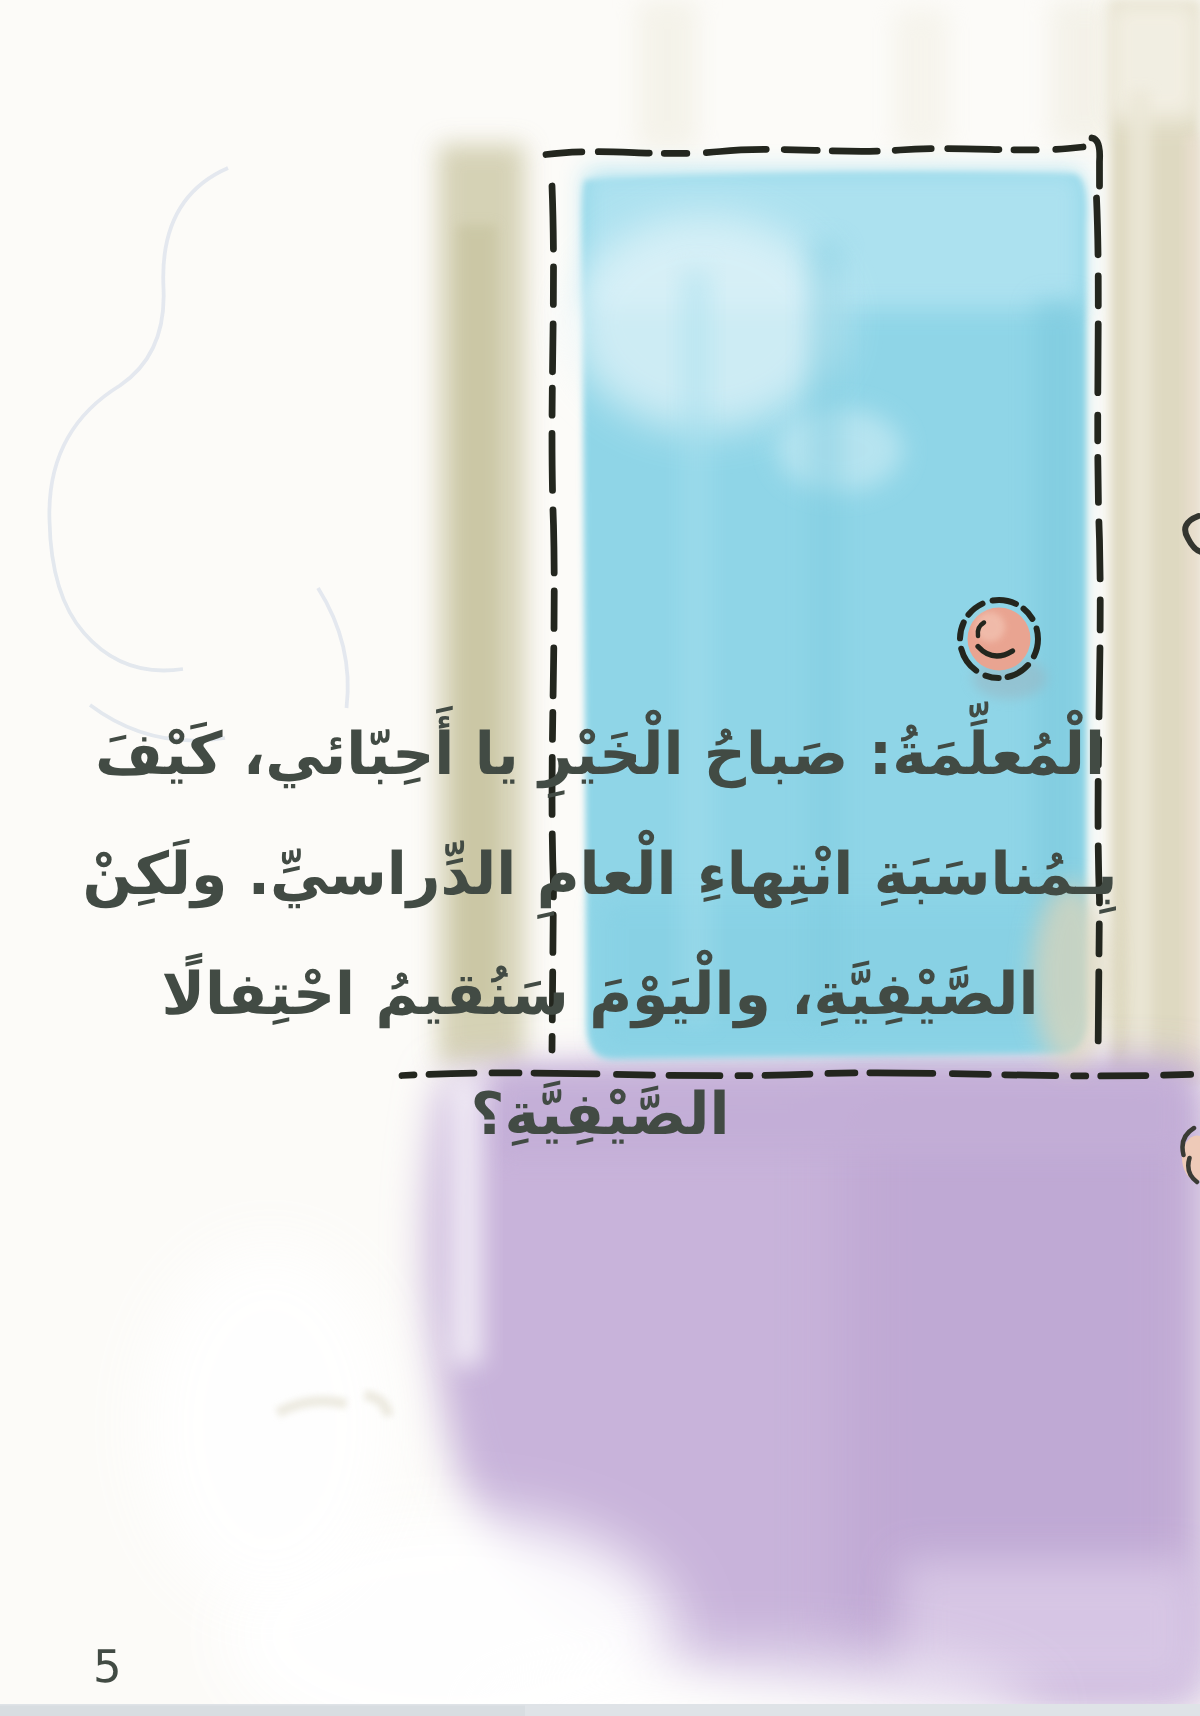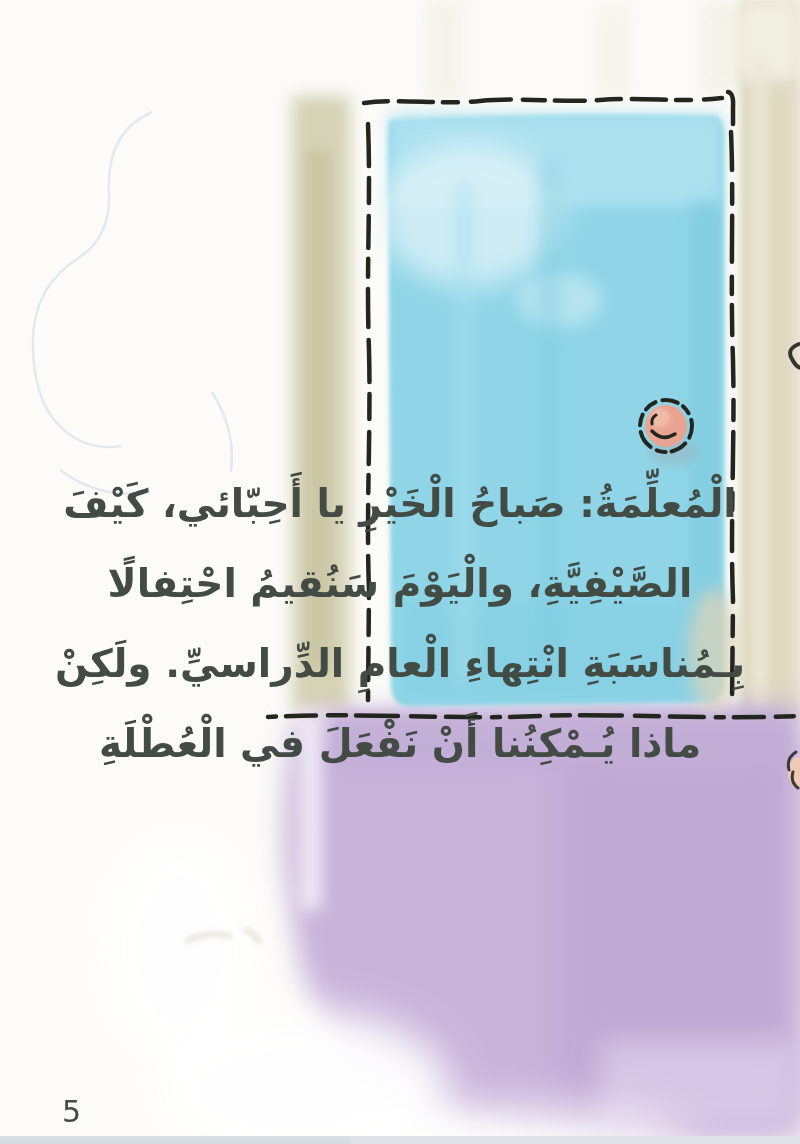--- a/index.html
+++ b/index.html
@@ -135,20 +135,20 @@
     </g>
 
     <g>
       <rect x="0" y="1136" width="800" height="8" fill="#dfe3e7"></rect>
       <rect x="0" y="1137" width="350" height="7" fill="#d6dbe0" opacity="0.8"></rect>
     </g>
   </svg>
 
   <div class="story">
     <div class="story-line">الْمُعلِّمَةُ: صَباحُ الْخَيْرِ يا أَحِبّائي، كَيْفَ</div>
+    <div class="story-line">بِـمُناسَبَةِ انْتِهاءِ الْعامِ الدِّراسيِّ. ولَكِنْ</div>
     <div class="story-line">الصَّيْفِيَّةِ، والْيَوْمَ سَنُقيمُ احْتِفالًا</div>
-    <div class="story-line">بِـمُناسَبَةِ انْتِهاءِ الْعامِ الدِّراسيِّ. ولَكِنْ</div>
-    <div class="story-line">ماذا يُـمْكِنُنا أَنْ نَفْعَلَ في الْعُطْلَةِ</div>
+    <div class="story-line">الصَّيْفِيَّةِ؟</div>
   </div>
 
   <div class="page-number">5</div>
 
 </div>
 
 </body></html>

